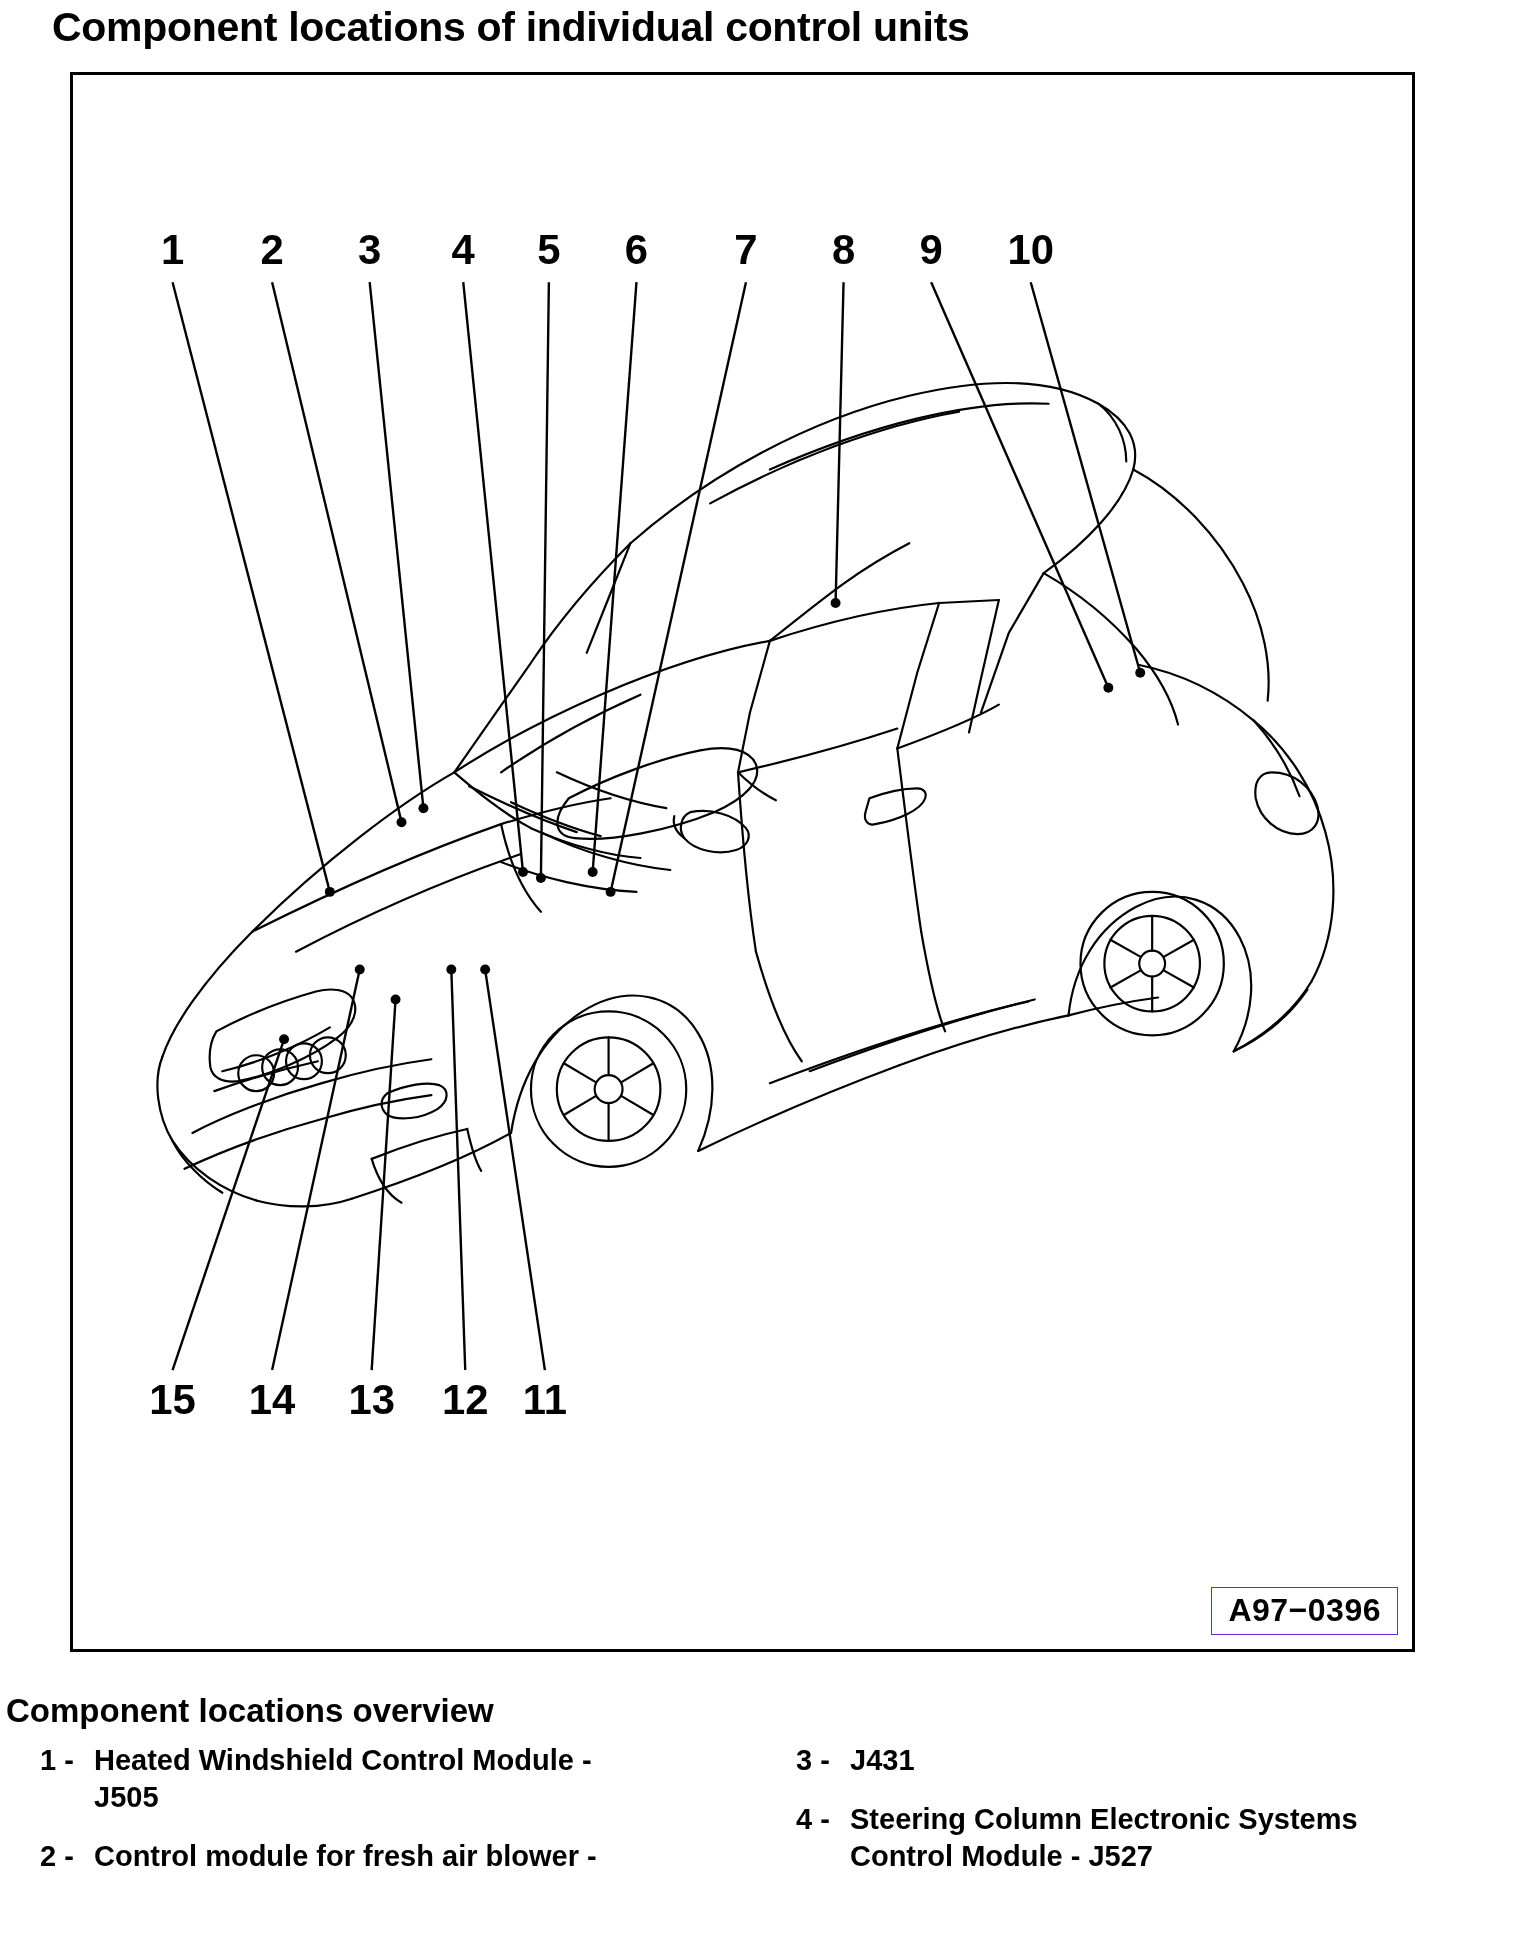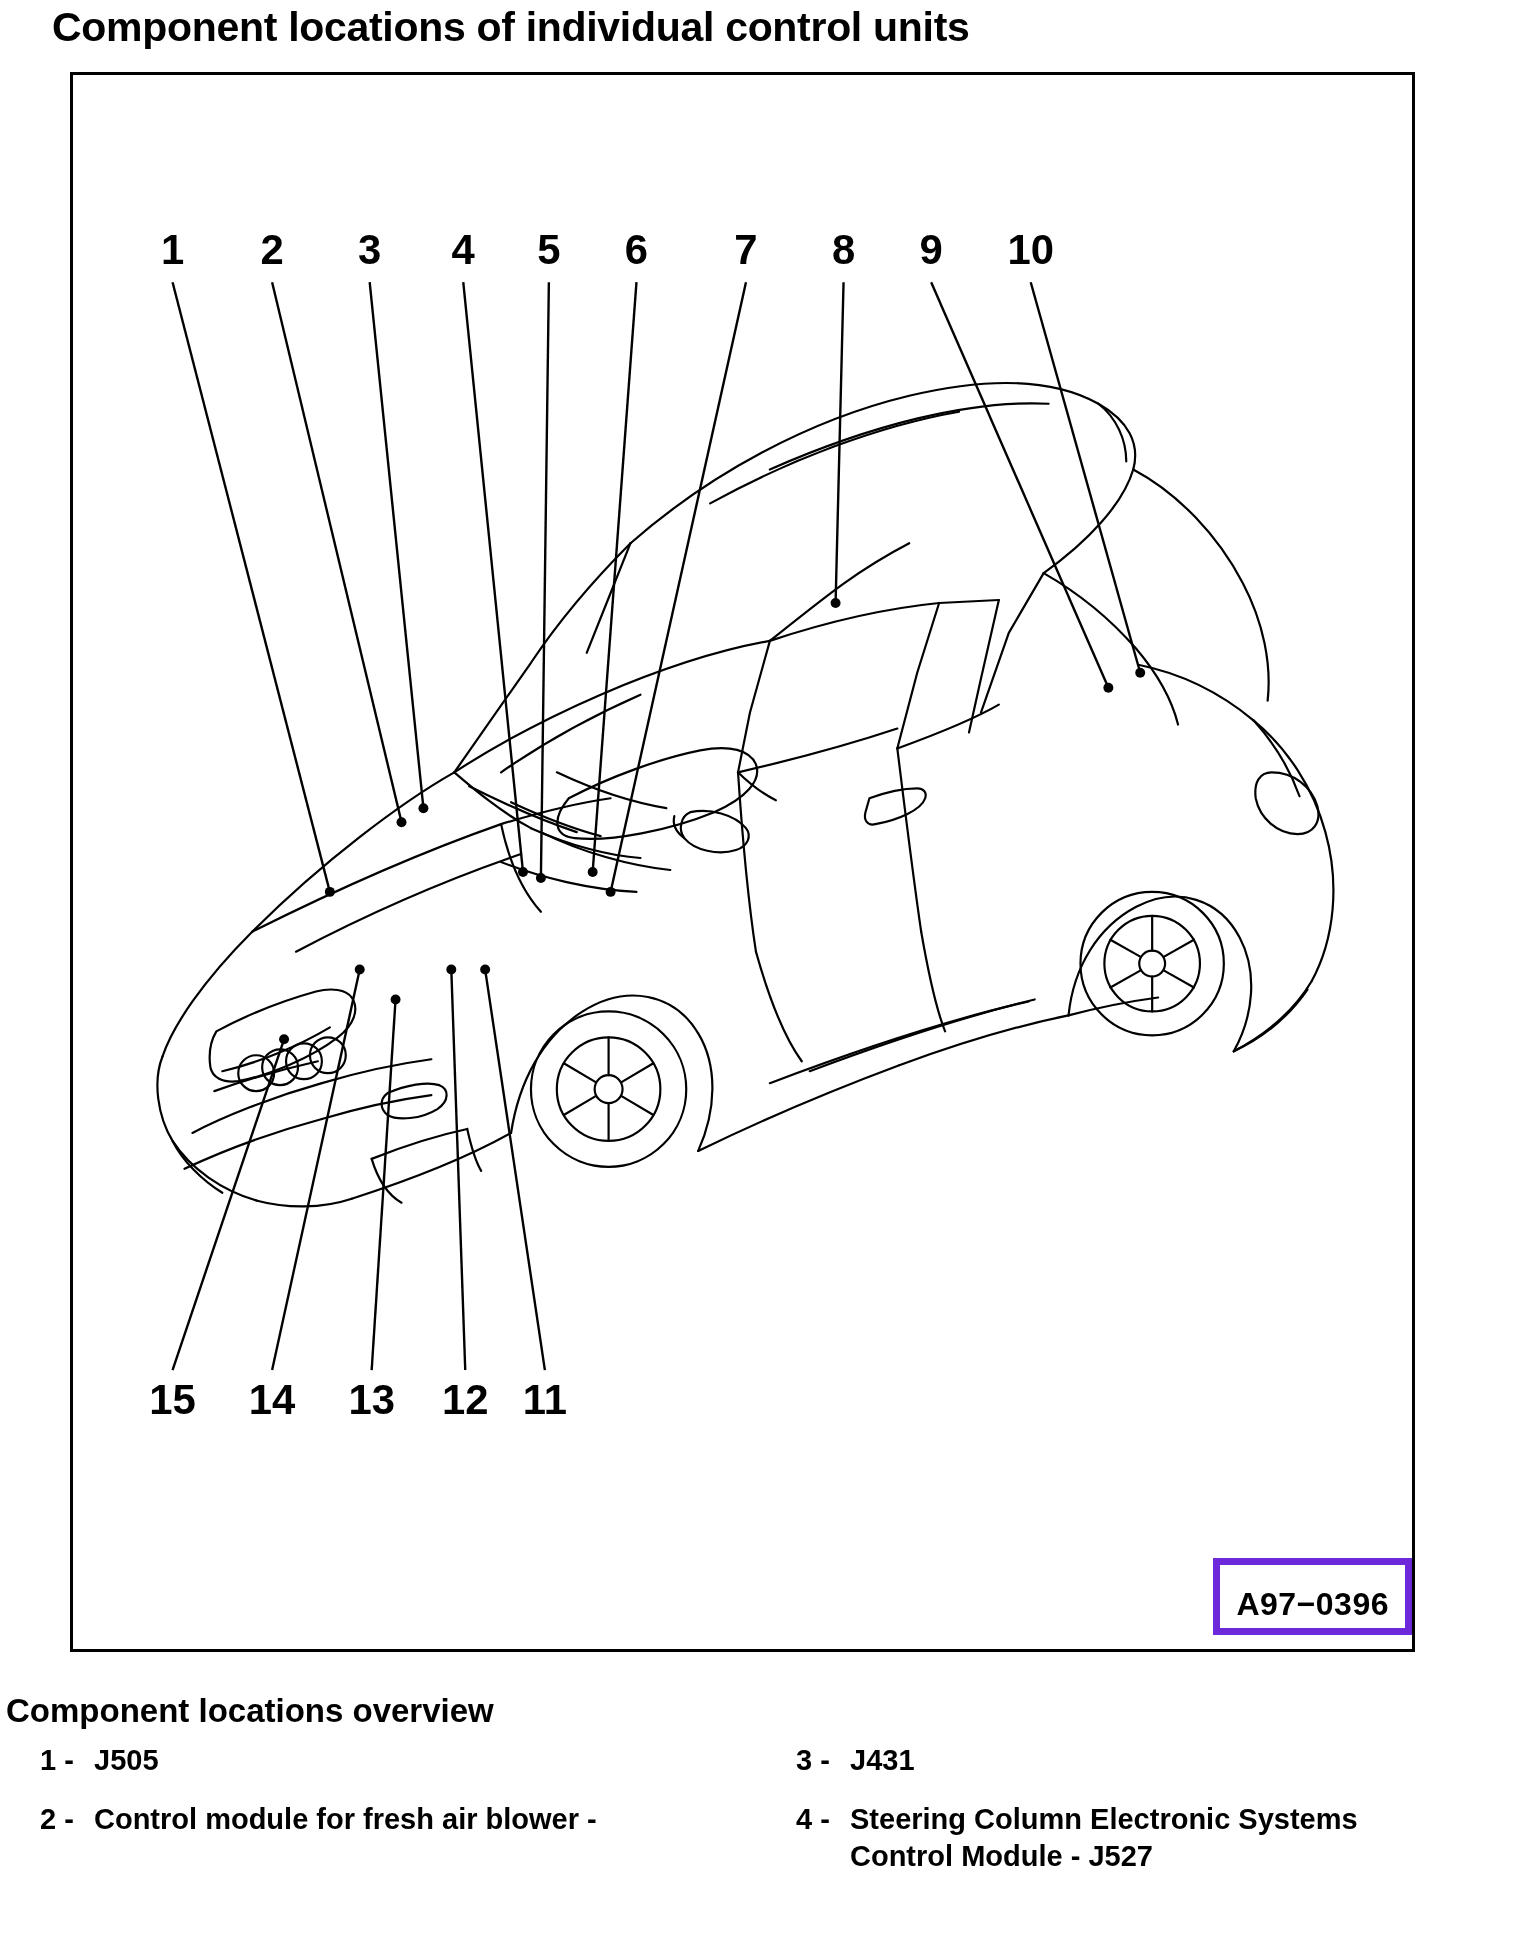--- a/index.html
+++ b/index.html
@@ -41,24 +41,24 @@
   }
   .figure-svg {
     position: absolute;
     left: 0;
     top: 0;
     width: 100%;
     height: 100%;
   }
   .fig-code {
     position: absolute;
-    right: 0;
+    right: 14px;
     bottom: 14px;
-    border: 7px solid #6d28d9;
-    padding: 23px 16px 8px 16px;
+    border: 1px solid #6d28d9;
+    padding: 6px 16px 8px 16px;
     font-size: 32px;
     font-weight: bold;
     letter-spacing: 0.5px;
     background: #ffffff;
     line-height: 1;
   }
   .overview-title {
     position: absolute;
     left: 6px;
     top: 1672px;
@@ -306,20 +306,21 @@
     <div class="fig-code">A97−0396</div>
   </div>
 
   <div class="overview-title">Component locations overview</div>
 
   <div class="legend">
     <div class="legend-col">
       <div class="legend-item">
         <span class="legend-num">1 -</span>
         <span class="legend-text">
+          <span>Heated Windshield Control Module -</span>
           <span class="cont">J505</span>
         </span>
       </div>
       <div class="legend-item">
         <span class="legend-num">2 -</span>
         <span class="legend-text">
           <span>Control module for fresh air blower -</span>
         </span>
       </div>
     </div>

